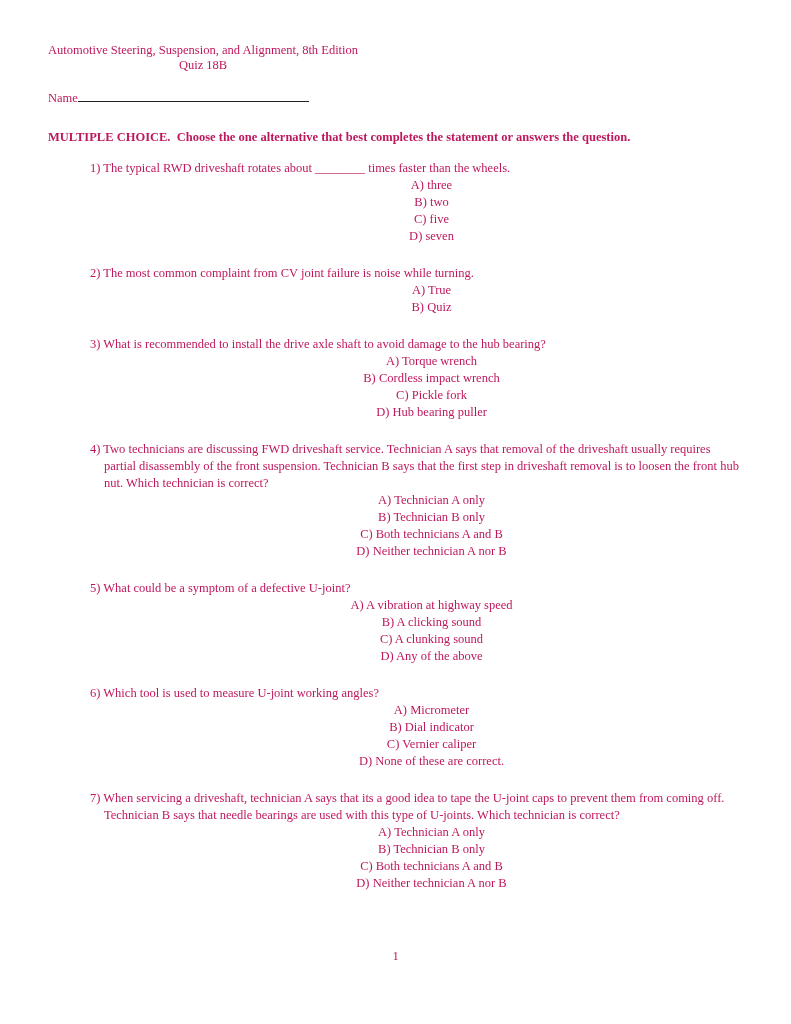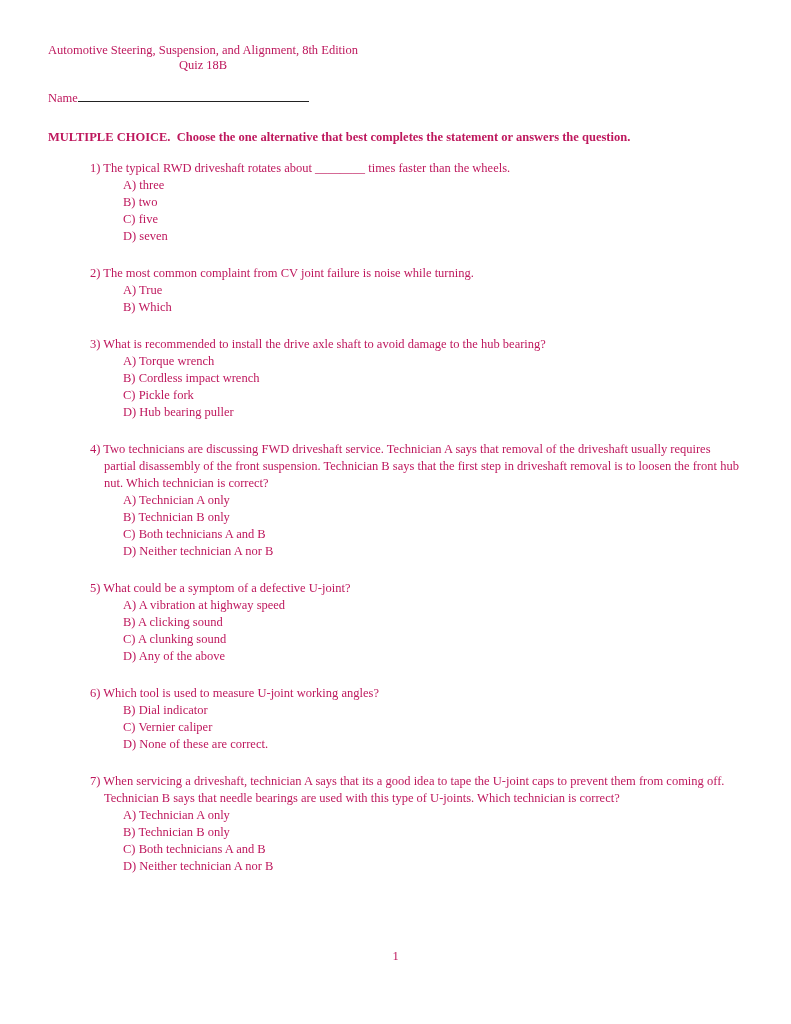--- a/index.html
+++ b/index.html
@@ -52,21 +52,21 @@
     position: absolute;
     left: 90px;
     top: 160px;
     width: 650px;
   }
   .question { margin-bottom: 20px; font-family: Liberation Serif, serif; }
   .q-text {
     padding-left: 14px;
     text-indent: -14px;
   }
-  .options { margin-left: 33px; }
+  .options { margin-left: 33px; text-align: center; }
   .option { white-space: pre-wrap; }
   .page-number {
     position: absolute;
     top: 948px;
     left: 0;
     width: 100%;
     text-align: center;
   }
 </style>
 </head>
@@ -97,21 +97,21 @@
 
   <div class="option">D) seven</div>
 </div>
   </div>
 
   <div class="question">
     <div class="q-text">2) The most common complaint from CV joint failure is noise while turning.</div>
     <div class="options">
   <div class="option">A) True</div>
 
-  <div class="option">B) Which</div>
+  <div class="option">B) Quiz</div>
 </div>
   </div>
 
   <div class="question">
     <div class="q-text">3) What is recommended to install the drive axle shaft to avoid damage to the hub bearing?</div>
     <div class="options">
   <div class="option">A) Torque wrench</div>
 
   <div class="option">B) Cordless impact wrench</div>
 
@@ -143,20 +143,21 @@
 
   <div class="option">C) A clunking sound</div>
 
   <div class="option">D) Any of the above</div>
 </div>
   </div>
 
   <div class="question">
     <div class="q-text">6) Which tool is used to measure U-joint working angles?</div>
     <div class="options">
+  <div class="option">A) Micrometer</div>
 
   <div class="option">B) Dial indicator</div>
 
   <div class="option">C) Vernier caliper</div>
 
   <div class="option">D) None of these are correct.</div>
 </div>
   </div>
 
   <div class="question">

